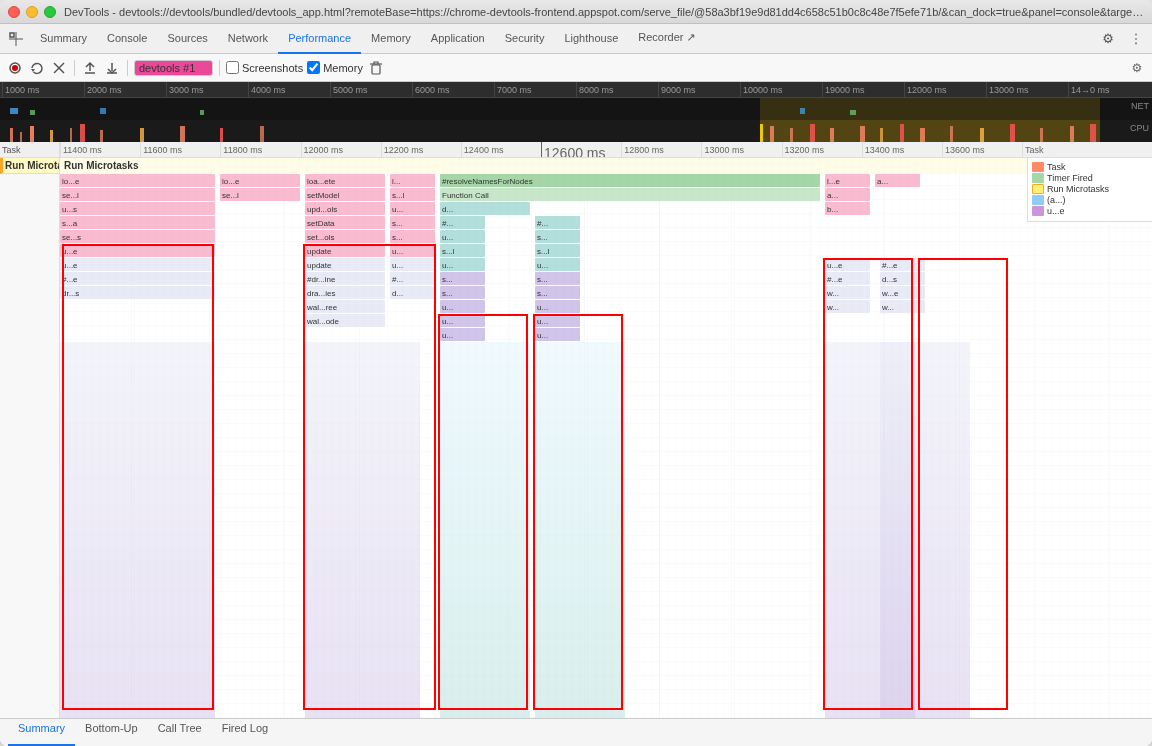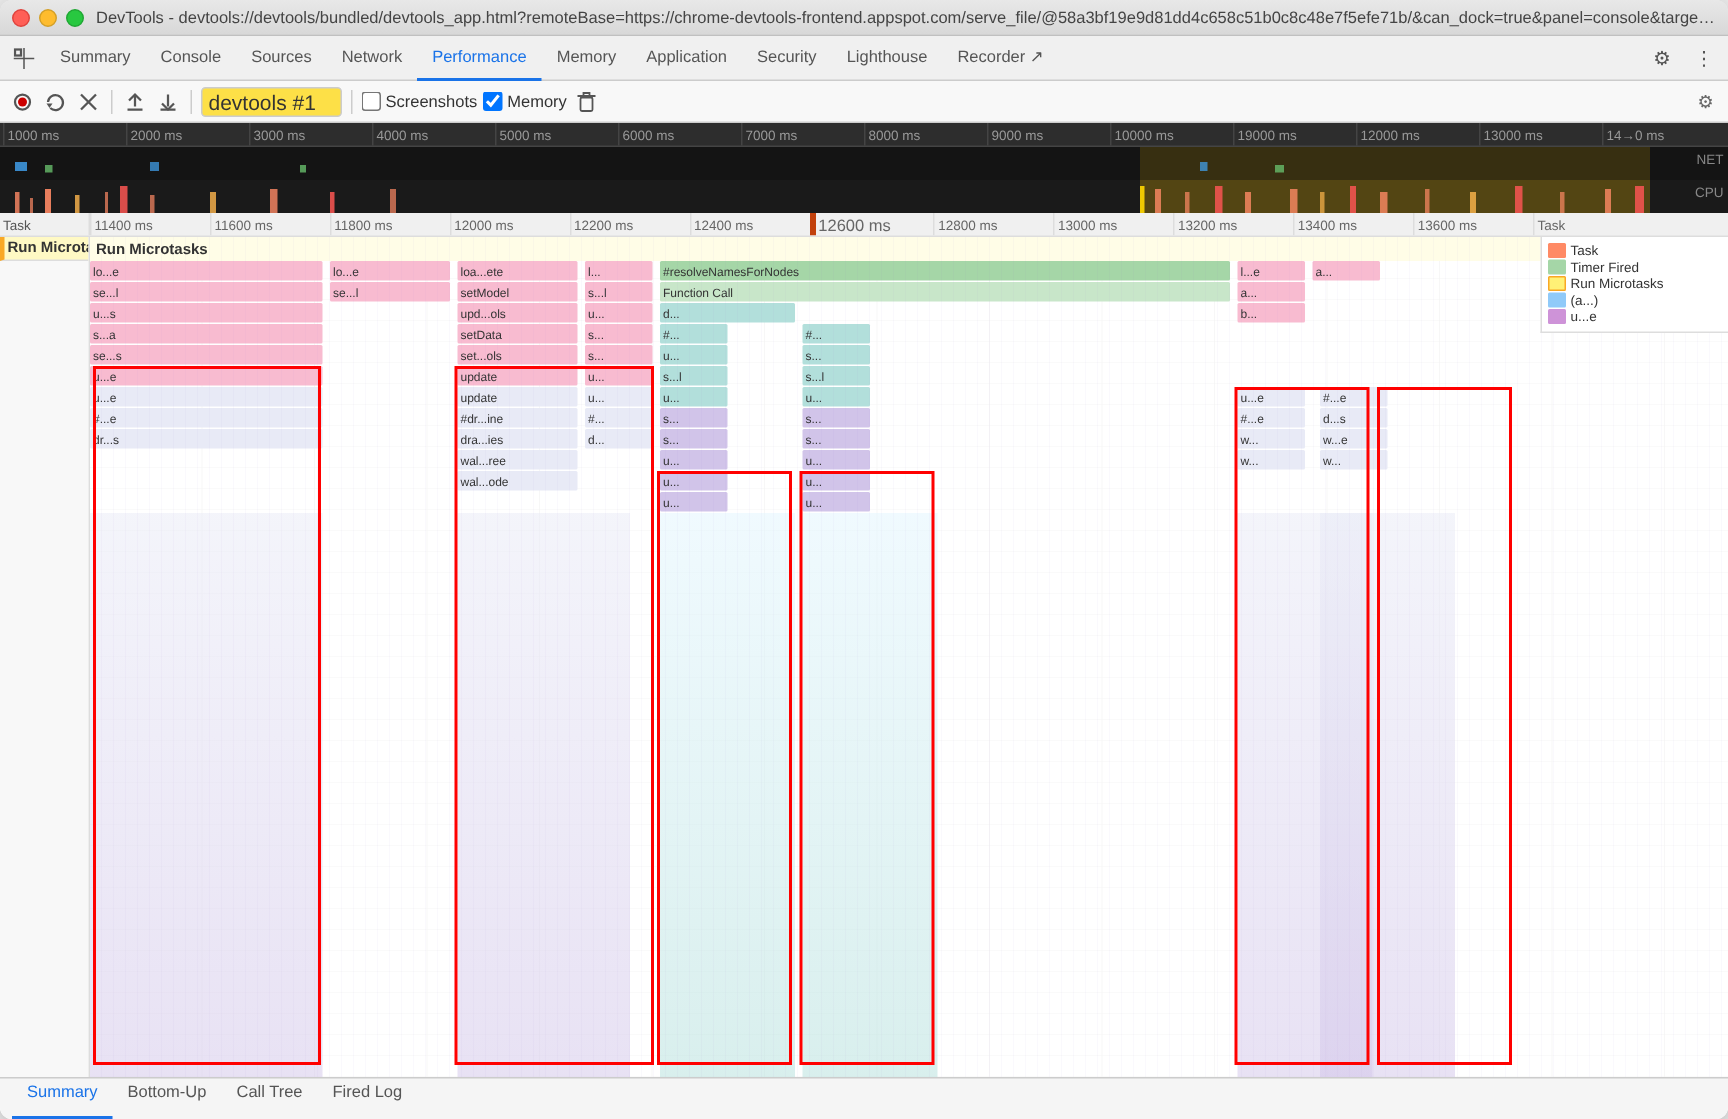--- a/index.html
+++ b/index.html
@@ -138,25 +138,25 @@
     }
 
     .toolbar2-sep {
       width: 1px;
       height: 16px;
       background: #ccc;
       margin: 0 2px;
     }
 
     .target-select {
-      background: #fde047;
+      background: #ec4899;
       border: 1px solid #ccc;
       border-radius: 3px;
       padding: 1px 16px 1px 4px;
-      font-size: 14px;
+      font-size: 11px;
       color: #333;
       appearance: none;
       cursor: pointer;
     }
 
     .checkbox-label {
       display: flex;
       align-items: center;
       gap: 3px;
       font-size: 11px;
@@ -374,21 +374,21 @@
 
     <div style="height:16px; background:#f0f0f0; border-bottom:1px solid #ddd; display:flex; flex-shrink:0; overflow:hidden;">
       <div style="width:60px; flex-shrink:0; border-right:1px solid #ddd; font-size:9px; padding:3px 2px; color:#555;">Task</div>
       <div style="flex:1; display:flex;">
         <div style="flex:1;font-size:9px;color:#666;border-left:1px solid #ddd;padding:3px 2px;white-space:nowrap;overflow:hidden;">11400 ms</div>
         <div style="flex:1;font-size:9px;color:#666;border-left:1px solid #ddd;padding:3px 2px;white-space:nowrap;overflow:hidden;">11600 ms</div>
         <div style="flex:1;font-size:9px;color:#666;border-left:1px solid #ddd;padding:3px 2px;white-space:nowrap;overflow:hidden;">11800 ms</div>
         <div style="flex:1;font-size:9px;color:#666;border-left:1px solid #ddd;padding:3px 2px;white-space:nowrap;overflow:hidden;">12000 ms</div>
         <div style="flex:1;font-size:9px;color:#666;border-left:1px solid #ddd;padding:3px 2px;white-space:nowrap;overflow:hidden;">12200 ms</div>
         <div style="flex:1;font-size:9px;color:#666;border-left:1px solid #ddd;padding:3px 2px;white-space:nowrap;overflow:hidden;">12400 ms</div>
-        <div style="flex:1;font-size:11px;color:#666;border-left:4px solid #c2410c;padding:3px 2px;white-space:nowrap;overflow:hidden;">12600 ms</div>
+        <div style="flex:1;font-size:14px;color:#666;border-left:1px solid #c2410c;padding:3px 2px;white-space:nowrap;overflow:hidden;">12600 ms</div>
         <div style="flex:1;font-size:9px;color:#666;border-left:1px solid #ddd;padding:3px 2px;white-space:nowrap;overflow:hidden;">12800 ms</div>
         <div style="flex:1;font-size:9px;color:#666;border-left:1px solid #ddd;padding:3px 2px;white-space:nowrap;overflow:hidden;">13000 ms</div>
         <div style="flex:1;font-size:9px;color:#666;border-left:1px solid #ddd;padding:3px 2px;white-space:nowrap;overflow:hidden;">13200 ms</div>
         <div style="flex:1;font-size:9px;color:#666;border-left:1px solid #ddd;padding:3px 2px;white-space:nowrap;overflow:hidden;">13400 ms</div>
         <div style="flex:1;font-size:9px;color:#666;border-left:1px solid #ddd;padding:3px 2px;white-space:nowrap;overflow:hidden;">13600 ms</div>
         <div style="width:130px;flex-shrink:0;font-size:9px;color:#666;border-left:1px solid #ddd;padding:3px 2px;white-space:nowrap;overflow:hidden;">Task</div>
       </div>
     </div>
 
     <div style="flex:1; display:flex; overflow:hidden; position:relative;">

